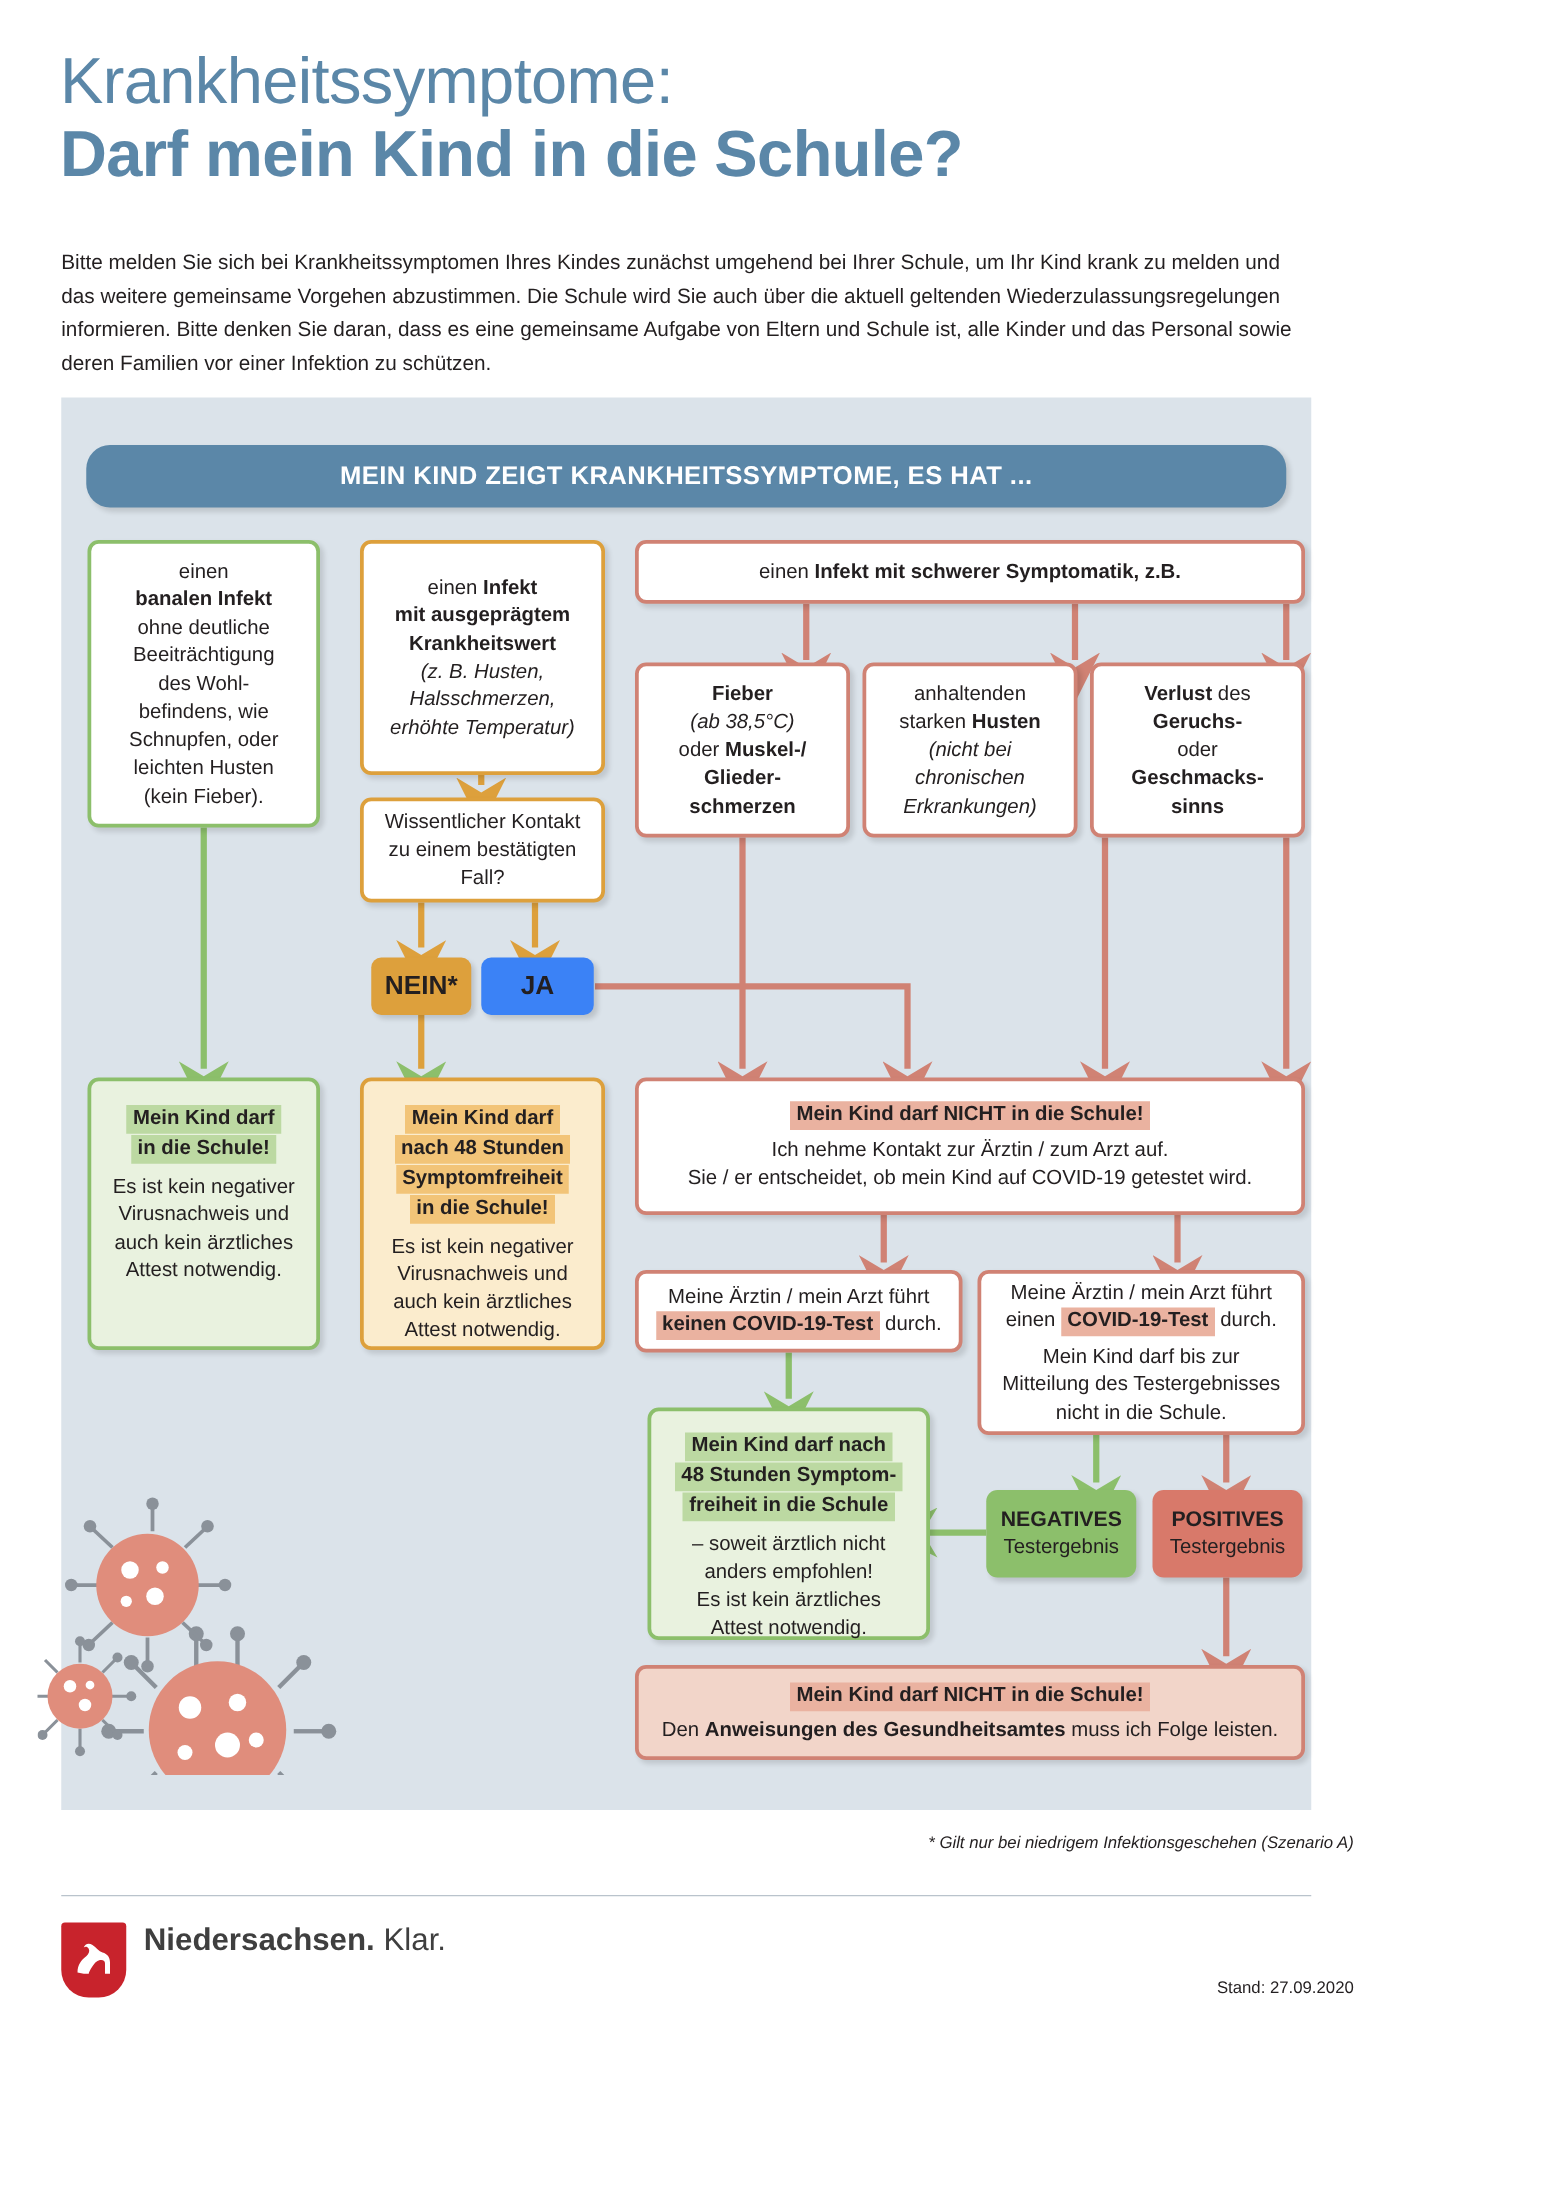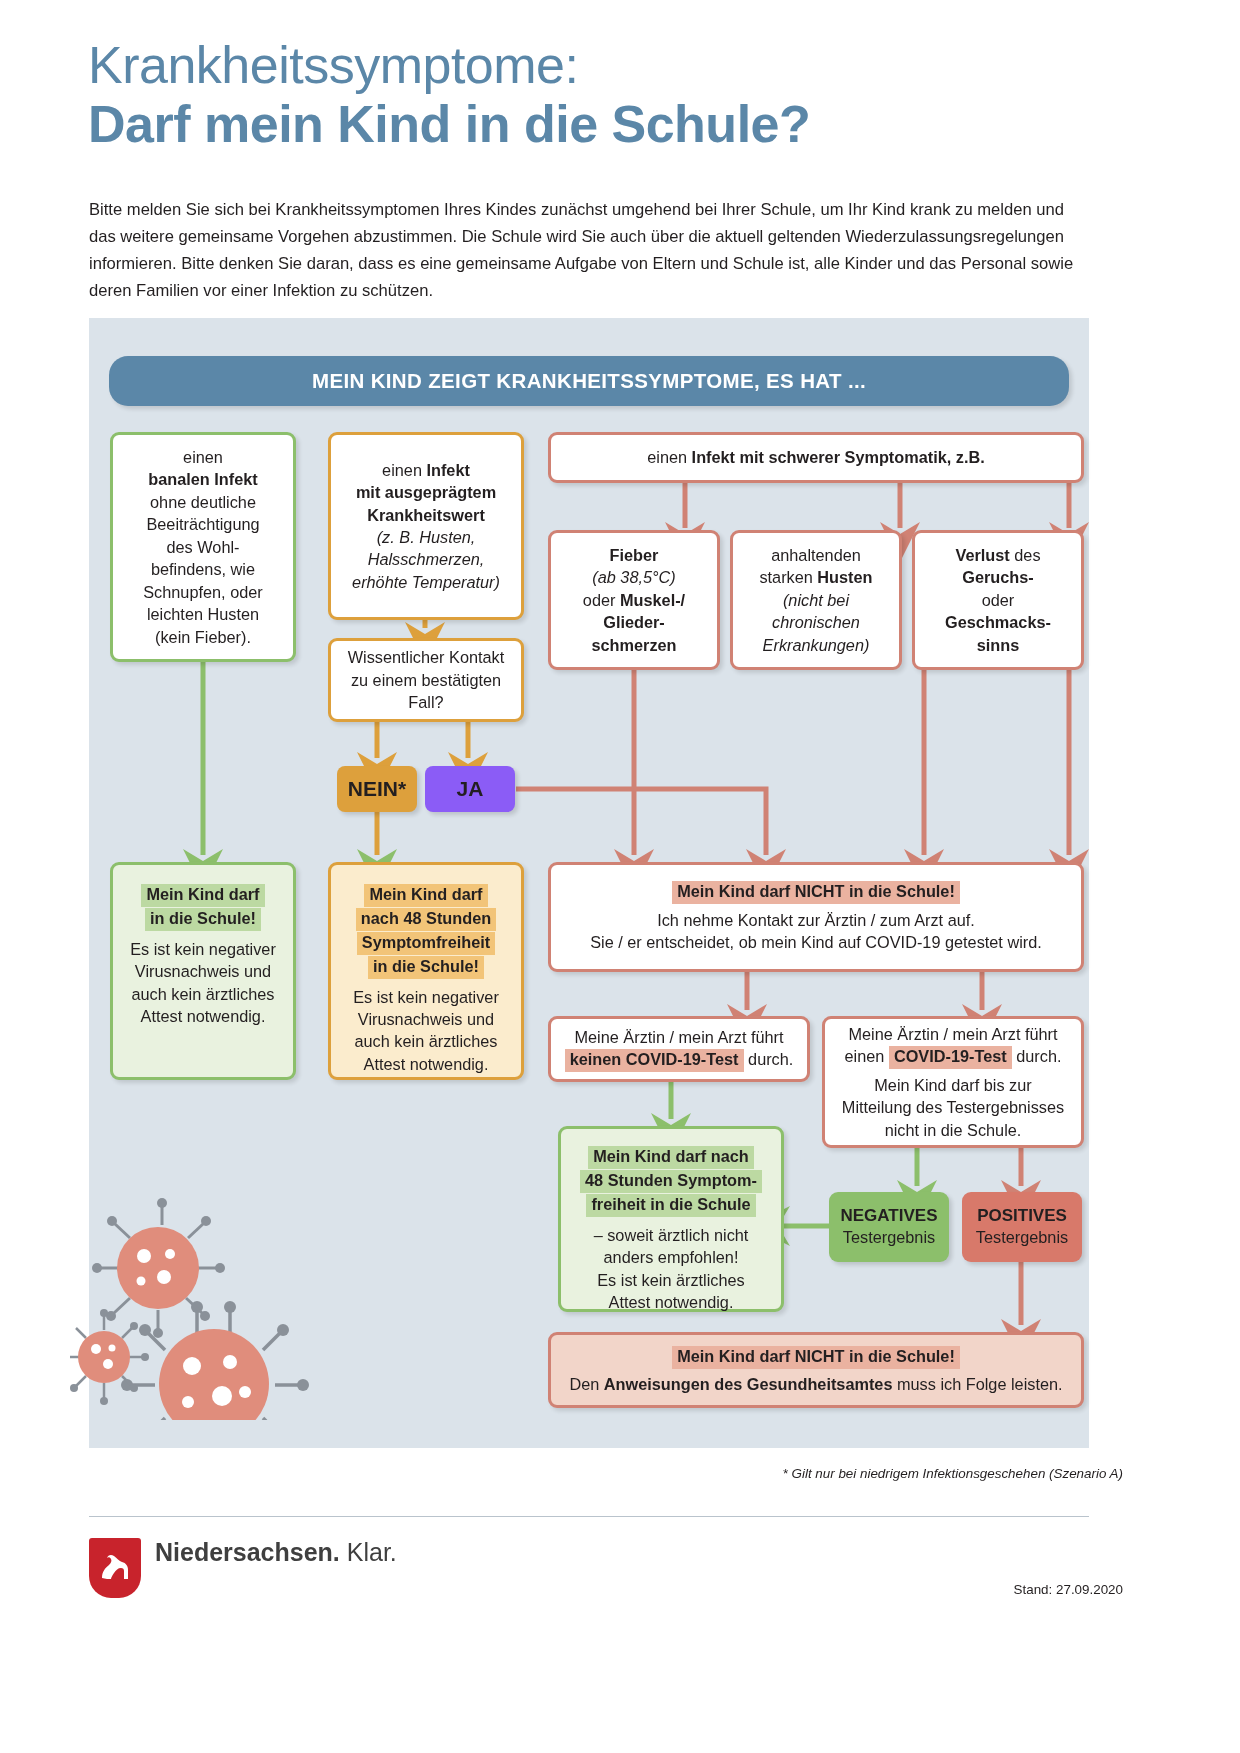--- a/index.html
+++ b/index.html
@@ -2,21 +2,21 @@
 <html><head>
 <meta charset="utf-8">
 <style>
   * { box-sizing: border-box; margin: 0; padding: 0; }
   html, body {
     width: 1240px; height: 1753px;
     background: #ffffff;
     font-family: "Liberation Sans", sans-serif;
     color: #231f20;
   }
-  .page { position: relative; width: 1132px; height: 1753px; overflow: hidden; margin-left: 40px; }
+  .page { position: relative; width: 1132px; height: 1753px; overflow: hidden; }
 
   
   .title-wrap { position: absolute; left: 48px; top: 38px; width: 1100px; }
   .title-line1 {
     font-size: 52px; font-weight: 400; color: #5b87a8;
     letter-spacing: -0.5px; line-height: 1.06;
   }
   .title-line2 {
     font-size: 52px; font-weight: 700; color: #5b87a8;
     letter-spacing: -0.5px; line-height: 1.12; margin-top: 2px;
@@ -79,21 +79,21 @@
   .hdr-block { margin-bottom: 7px; }
 
   
   .pill {
     position: absolute; border-radius: 8px;
     display: flex; align-items: center; justify-content: center;
     font-weight: 700; font-size: 21px; color: #231f20;
     box-shadow: 3px 3px 4px rgba(0,0,0,0.14);
   }
   .pill.orange { background: #dda03c; }
-  .pill.red    { background: #8b5cf6; }
+  .pill.red    { background: #3b82f6; }
   .pill.greenres {
     background: #8cbf6b; border-radius: 9px;
     flex-direction: column; font-weight: 400; font-size: 16.3px;
     line-height: 1.3;
   }
   .pill.redres {
     background: #d8796a; border-radius: 9px;
     flex-direction: column; font-weight: 400; font-size: 16.3px;
     line-height: 1.3;
   }

